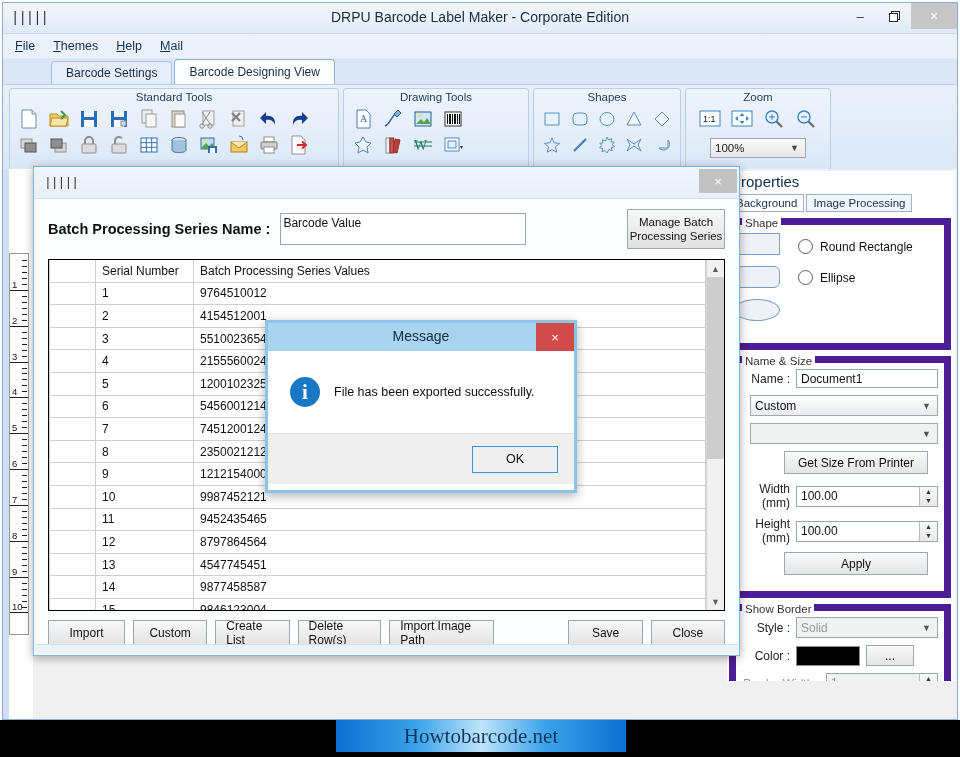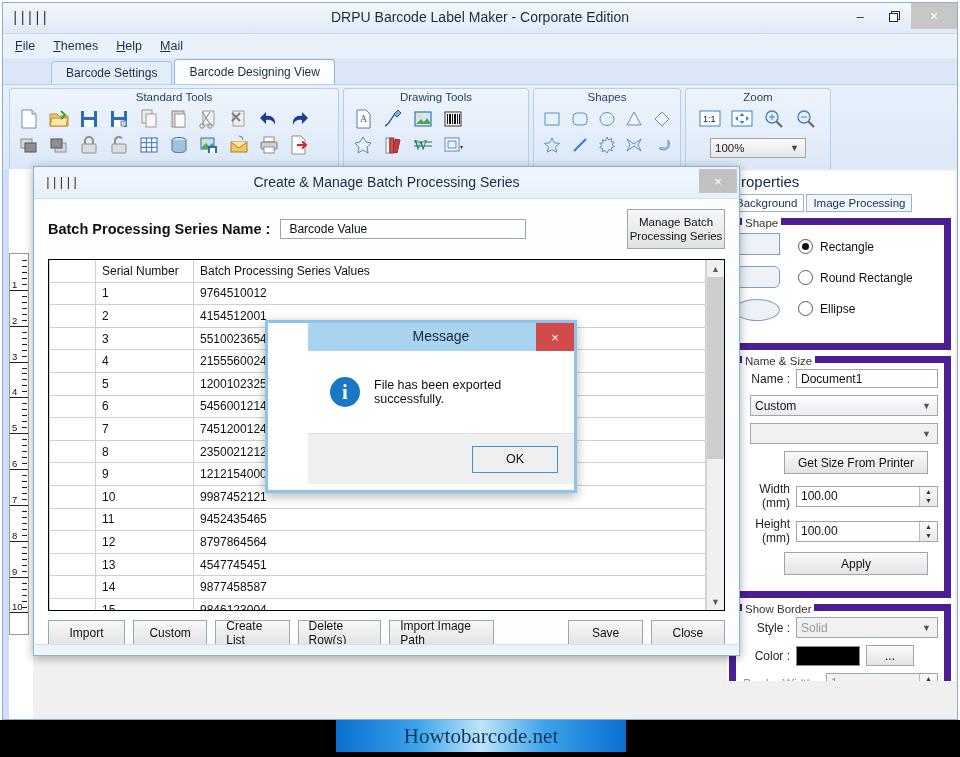--- a/index.html
+++ b/index.html
@@ -302,23 +302,23 @@
   .dlg-title .x {
     position: absolute; right: 2px; top: 2px;
     width: 38px; height: 24px; background: #c2c2c2;
     color: #fff; font-size: 13px;
     display: flex; align-items: center; justify-content: center;
   }
   .dlg-body { padding: 10px 14px 0 14px; }
   .series-row { display: flex; align-items: center; }
   .series-label { font-size: 14.5px; font-weight: bold; color: #111; }
   .series-input {
-    margin-left: 10px; width: 246px; height: 20px;
+    margin-left: 10px; width: 246px; height: 32px;
     border: 1px solid #9aa7b4; background: #fff;
-    font-size: 12px; padding: 2px 8px; box-sizing: border-box; color:#111;
+    font-size: 12px; padding: 2px 2px; box-sizing: border-box; color:#111;
   }
   .manage-btn {
     margin-left: auto;
     width: 96px; height: 38px;
     border: 1px solid #9aa7b4;
     background: linear-gradient(to bottom,#f7f7f7,#e2e2e2);
     font-size: 11.5px; color: #111;
     display: flex; align-items: center; justify-content: center;
     text-align: center; line-height: 14px;
   }
@@ -380,21 +380,20 @@
 
   
   .msg {
     position: absolute;
     left: 262px; top: 317px;
     width: 312px; height: 173px;
     background: #ffffff;
     border: 3px solid #8fc4ea;
     box-sizing: border-box;
     box-shadow: 0 3px 10px rgba(0,0,0,0.3);
-    padding-left: 40px;
   }
   .msg-title {
     position: relative; height: 28px;
     background: #a9d4ef;
   }
   .msg-title .t {
     position: absolute; left: 0; right: 0; top: 5px;
     text-align: center; font-size: 14px; color: #13293d;
   }
   .msg-title .x {
@@ -869,24 +868,20 @@
 
       <div class="fieldset" style="height:104px;">
         <div class="fs-legend">Shape</div>
         <div class="shape-prev-col">
           <div class="shape-prev"></div>
           <div class="shape-prev round"></div>
           <div class="shape-prev ellipse"></div>
         </div>
         <div class="radio-list">
           <div class="radio-row">
-            <span class="radio on"></span>
-            <span>Rectangle</span>
-          </div>
-          <div class="radio-row">
             <span class="radio"></span>
             <span>Round Rectangle</span>
           </div>
           <div class="radio-row">
             <span class="radio"></span>
             <span>Ellipse</span>
           </div>
         </div>
       </div>
 
@@ -951,21 +946,20 @@
                 <span>▼</span>
               </span>
           </span>
         </div>
       </div>
     </div>
 
     <div class="dlg">
       <div class="dlg-title">
         <div class="bc">|||||</div>
-        <div class="t">Create &amp; Manage Batch Processing Series</div>
         <div class="x">×</div>
       </div>
       <div class="dlg-body">
         <div class="series-row">
           <span class="series-label">Batch Processing Series Name :</span>
           <span class="series-input">Barcode Value</span>
           <span class="manage-btn">
             <span><span>Manage  Batch</span><br><span>Processing Series</span></span>
           </span>
         </div>

